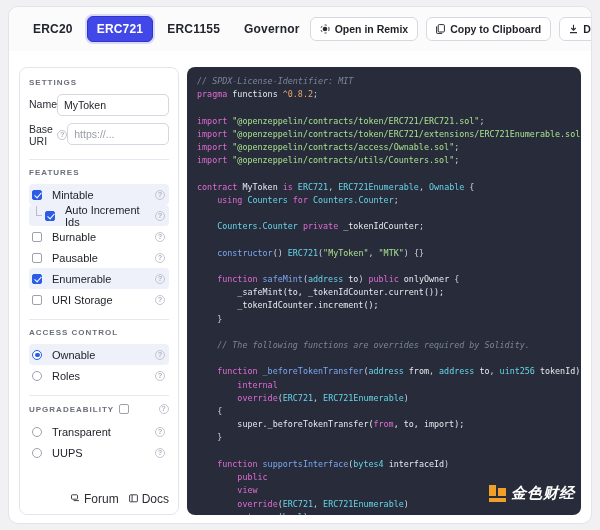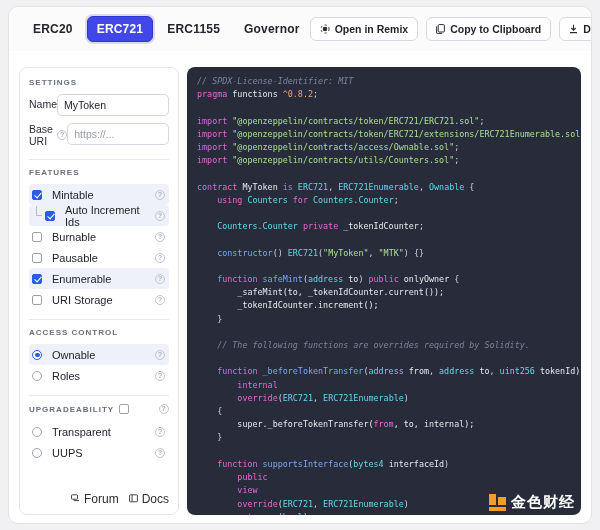--- a/index.html
+++ b/index.html
@@ -226,25 +226,26 @@
   .c-kw  { color: #e06bd4; text-align: right; }
   .c-str { color: #a8e08f; }
   .c-num { color: #e8a36a; }
   .c-typ { color: #66d4e8; }
   .c-fn  { color: #7ba8f0; }
   .c-var { color: #e6e9f0; }
   .c-pun { color: #cdd3e0; }
 
   .watermark {
     position: absolute;
-    right: 6px; bottom: 3px;
+    right: 6px; bottom: 12px;
     display: flex;
     align-items: center;
     gap: 5px;
     pointer-events: none;
+    font-style: italic;
   }
   .wm-mark {
     width: 17px; height: 17px;
     position: relative;
   }
   .wm-mark i {
     position: absolute;
     background: #f0a028;
     display: block;
   }
@@ -437,21 +438,21 @@
 <span class="c-var">        _safeMint(to, _tokenIdCounter.current());</span>
 <span class="c-var">        _tokenIdCounter.increment();</span>
 <span class="c-pun">    }</span>
 
 <span class="c-com">    // The following functions are overrides required by Solidity.</span>
 
 <span class="c-pun">    </span><span class="c-kw">function</span><span class="c-fn"> _beforeTokenTransfer</span><span class="c-pun">(</span><span class="c-typ">address</span><span class="c-var"> from</span><span class="c-pun">, </span><span class="c-typ">address</span><span class="c-var"> to</span><span class="c-pun">, </span><span class="c-typ">uint256</span><span class="c-var"> tokenId)</span>
 <span class="c-pun">        </span><span class="c-kw">internal</span>
 <span class="c-pun">        </span><span class="c-kw">override</span><span class="c-pun">(</span><span class="c-typ">ERC721</span><span class="c-pun">, </span><span class="c-typ">ERC721Enumerable</span><span class="c-pun">)</span>
 <span class="c-pun">    {</span>
-<span class="c-var">        super._beforeTokenTransfer(</span><span class="c-kw">from</span><span class="c-var">, to, internal);</span>
+<span class="c-var">        super._beforeTokenTransfer(</span><span class="c-kw">from</span><span class="c-var">, to, import);</span>
 <span class="c-pun">    }</span>
 
 <span class="c-pun">    </span><span class="c-kw">function</span><span class="c-fn"> supportsInterface</span><span class="c-pun">(</span><span class="c-typ">bytes4</span><span class="c-var"> interfaceId</span><span class="c-pun">)</span>
 <span class="c-pun">        </span><span class="c-kw">public</span>
 <span class="c-pun">        </span><span class="c-kw">view</span>
 <span class="c-pun">        </span><span class="c-kw">override</span><span class="c-pun">(</span><span class="c-typ">ERC721</span><span class="c-pun">, </span><span class="c-typ">ERC721Enumerable</span><span class="c-pun">)</span>
 <span class="c-pun">        </span><span class="c-kw">returns</span><span class="c-pun"> (</span><span class="c-typ">bool</span><span class="c-pun">)</span>
 <span class="c-pun">    {</span>
 
 

